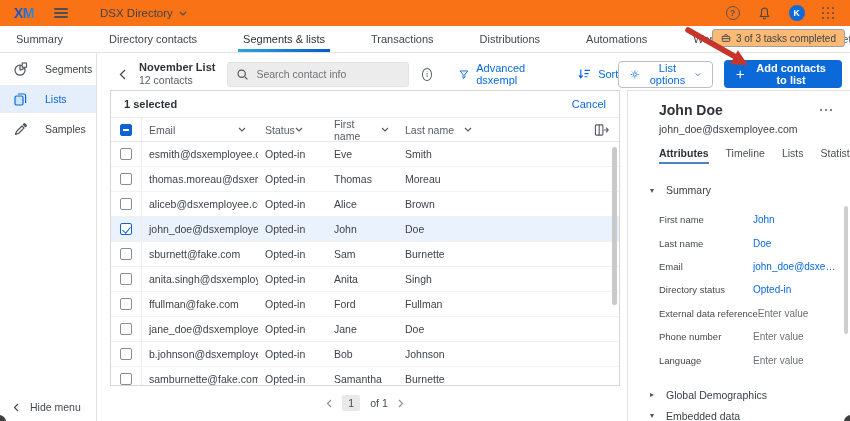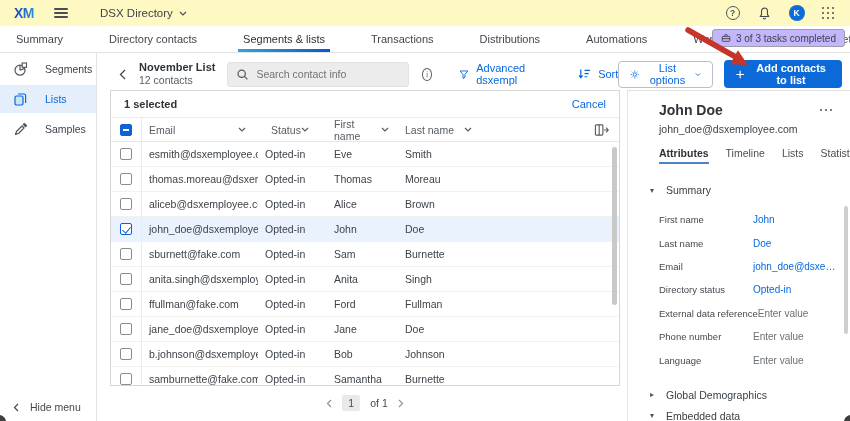--- a/index.html
+++ b/index.html
@@ -4,21 +4,21 @@
 <style>
   * { margin:0; padding:0; box-sizing:border-box; }
   html,body { width:850px; height:421px; overflow:hidden; }
   body {
     font-family:"Liberation Sans", sans-serif;
     font-size:11px; color:#3d4349; background:#fff; position:relative;
   }
 
   
   .topbar { position:absolute; top:0; left:0; right:0; height:26px;
-    display:flex; align-items:center; background:#fef9c3; }
+    display:flex; align-items:center; background:#f97316; }
   .xm-logo { margin-left:14px; font-size:14px; font-weight:800; letter-spacing:-0.5px;
     background:linear-gradient(100deg,#0d43c4,#2f93dd); -webkit-background-clip:text;
     background-clip:text; -webkit-text-fill-color:transparent; color:#1455cc; }
   .hamburger { margin-left:20px; width:14px; height:10px; display:flex; flex-direction:column;
     justify-content:space-between; cursor:pointer; }
   .hamburger span { height:1.6px; background:#4a4f55; border-radius:1px; }
   .dir-title { margin-left:32px; font-size:11.5px; color:#3d4349; display:flex; align-items:center; gap:6px; }
   .topbar-right { margin-left:auto; display:flex; align-items:center; gap:17px; margin-right:16px; }
   .help-icon { width:14px; height:14px; border:1.3px solid #50555b; border-radius:50%;
     display:flex; align-items:center; justify-content:center; }
@@ -33,21 +33,21 @@
   .navrow { position:absolute; top:26px; left:0; right:0; height:27px;
     border-bottom:1px solid #e3e3e3; display:flex; align-items:center; background:#fff; }
   .nav-tab { position:relative; height:100%; display:flex; align-items:center;
     padding:0 1px; margin-left:44px; font-size:11px; color:#41474d; cursor:pointer; white-space:nowrap; }
   .nav-tab:first-child { margin-left:15px; }
   .nav-tab.active { color:#2c3237; }
   .nav-tab.active::after { content:""; position:absolute; left:-4px; right:-4px; bottom:0; height:3px;
     background:linear-gradient(90deg,#2aa7dc,#0759c9); }
   .tasks-badge { position:absolute; right:5px; top:3px; height:18px; display:flex; align-items:center;
     gap:5px; border:1px solid #9aa0a6; border-radius:3px; padding:0 8px; font-size:10px;
-    color:#3d4349; background:#c4b5fd; }
+    color:#3d4349; background:#fdba74; }
 
   
   .sidebar { position:absolute; top:53px; left:0; width:97px; bottom:0;
     border-right:1px solid #e3e3e3; background:#fff; }
   .side-item { height:28px; display:flex; align-items:center; gap:17px; padding-left:13px;
     font-size:10.5px; color:#3d4349; cursor:pointer; margin:2px 0; }
   .side-item.active { background:#e5effb; color:#0768dd; }
   .hide-menu { position:absolute; bottom:8px; left:13px; display:flex; align-items:center; gap:11px;
     font-size:10.5px; color:#45494e; cursor:pointer; }
 
@@ -83,21 +83,21 @@
     padding:0 13px; border-bottom:1px solid #ececec; }
   .sel-bar .sel-count { font-weight:bold; font-size:11px; color:#2e3338; }
   .sel-bar .cancel { color:#0768dd; font-size:11px; cursor:pointer; }
   .thead { height:24px; display:flex; align-items:stretch; border-bottom:1px solid #e6e6e6;
     font-size:10.5px; color:#565c62; }
   .col-cb { width:31px; border-right:1px solid #ececec; display:flex; align-items:center;
     justify-content:center; flex:none; }
   .hcell { display:flex; align-items:center; cursor:pointer; }
   .hcell .hc-label { padding-left:7px; }
   .hc-email { width:116px; justify-content:space-between; padding-right:12px; }
-  .hc-status { width:69px; justify-content:center; padding-right:12px; }
+  .hc-status { width:69px; justify-content:flex-start; padding-right:12px; }
   .hc-first { width:71px; justify-content:space-between; padding-right:9px; }
   .hc-last { gap:10px; flex:1; }
   .col-picker { margin-left:auto; margin-right:10px; display:flex; align-items:center; cursor:pointer; }
   .chev { color:#565c62; display:flex; }
 
   .trow { height:25px; display:flex; align-items:stretch; border-bottom:1px solid #f1f1f1;
     font-size:10.5px; color:#3d4349; cursor:pointer; background:#fff; }
   .trow.selected { background:#e9f2fd; }
   .tcell { display:flex; align-items:center; overflow:hidden; white-space:nowrap; }
   .tc-email { width:116px; padding-left:7px; }

